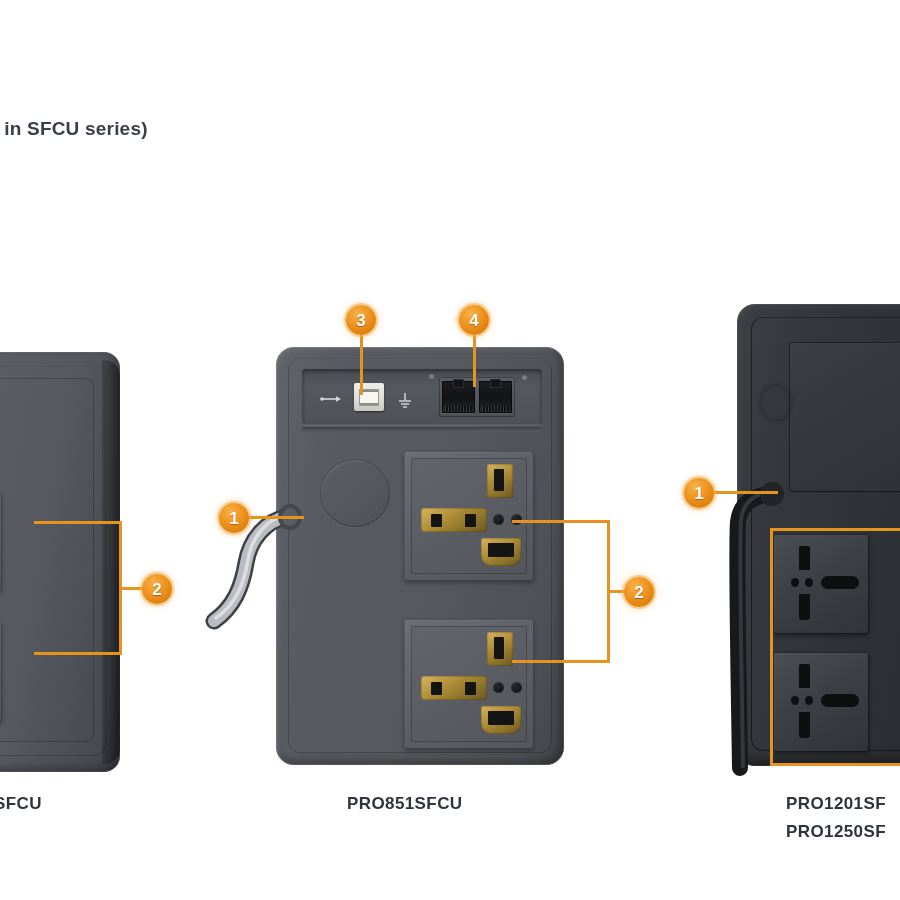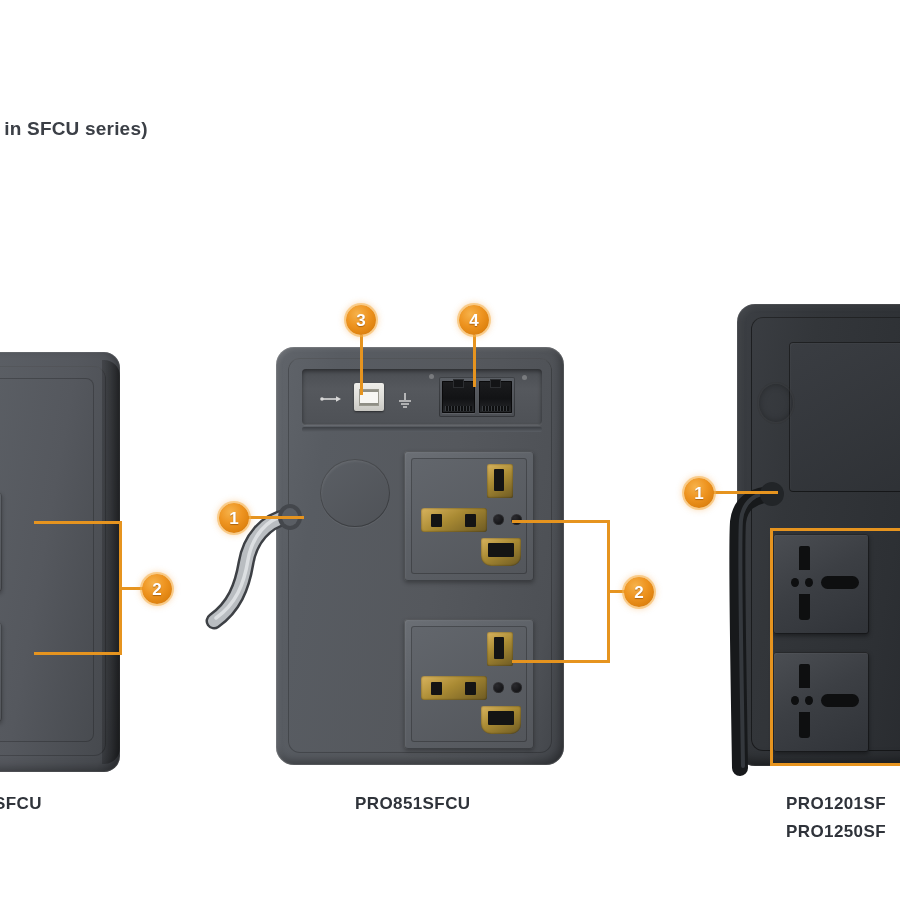--- a/index.html
+++ b/index.html
@@ -443,18 +443,18 @@
     <ellipse cx="72" cy="16" rx="12" ry="12" fill="#222528"></ellipse>
   </svg>
 
   <div class="leader h" style="left:712px; top:491px; width:66px;"></div>
   <div class="callout" style="left:684px; top:478px;">1</div>
 
   <div class="hl-box" style="left:770px; top:528px; width:170px; height:232px; border-right:none;"></div>
 
   <div class="model-label" style="left:-6px; top:794px;">SFCU</div>
 
-  <div class="model-label" style="left:347px; top:794px;margin-left:8px;">PRO851SFCU</div>
+  <div class="model-label" style="left:347px; top:794px;">PRO851SFCU</div>
 
   <div class="model-label" style="left:786px; top:794px;">PRO1201SF</div>
   <div class="model-label" style="left:786px; top:822px;">PRO1250SF</div>
 
 </div>
 
 </body></html>

